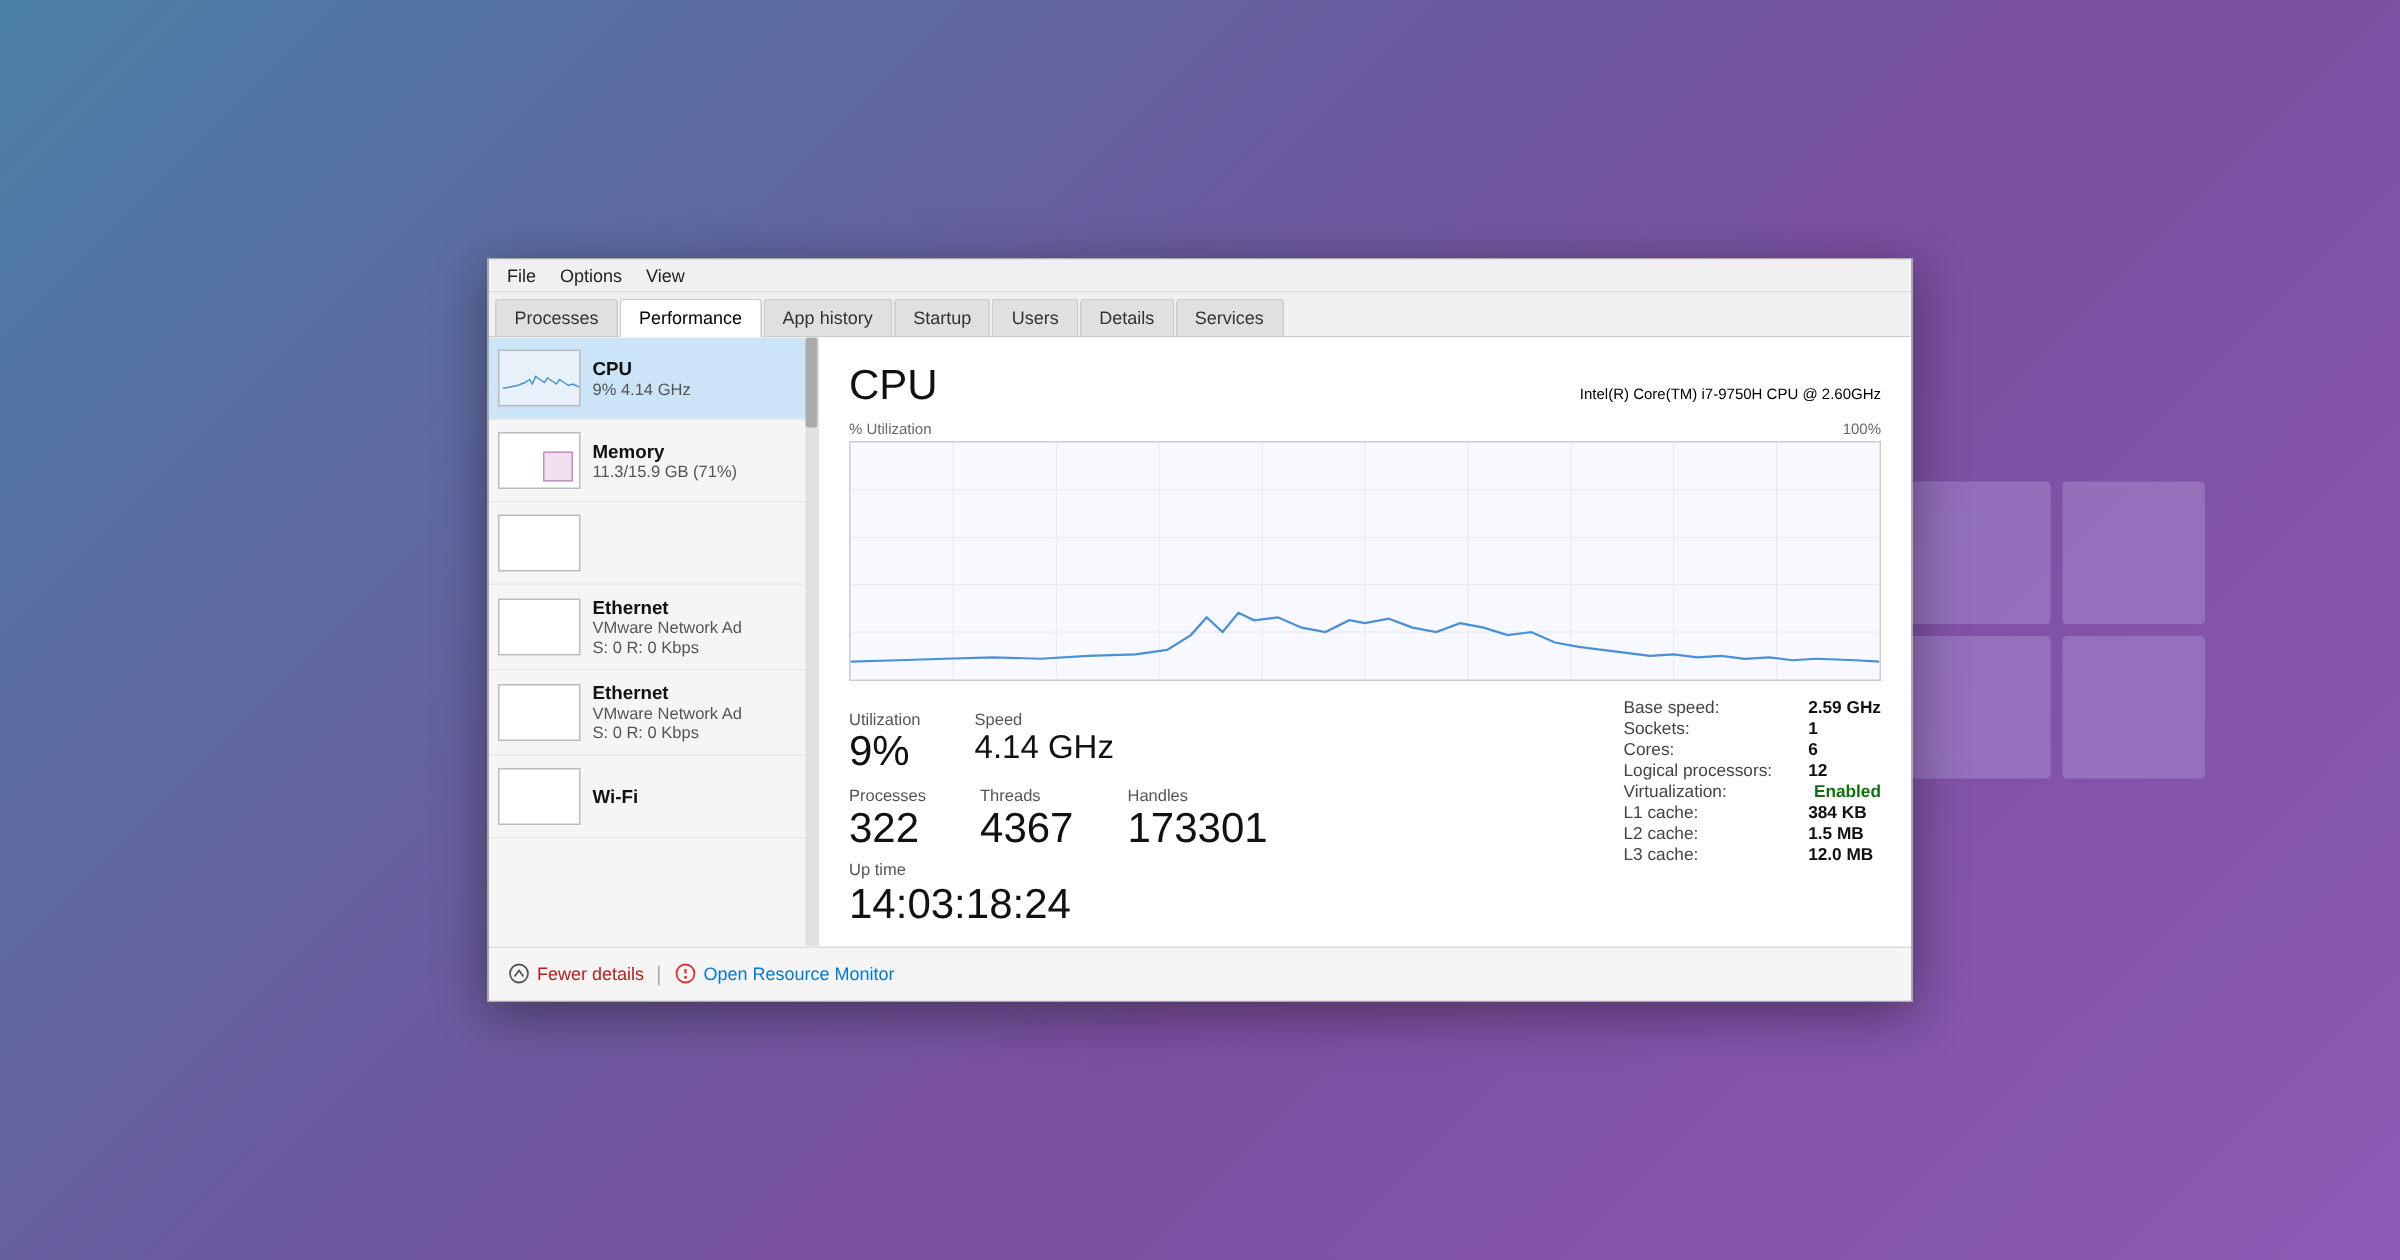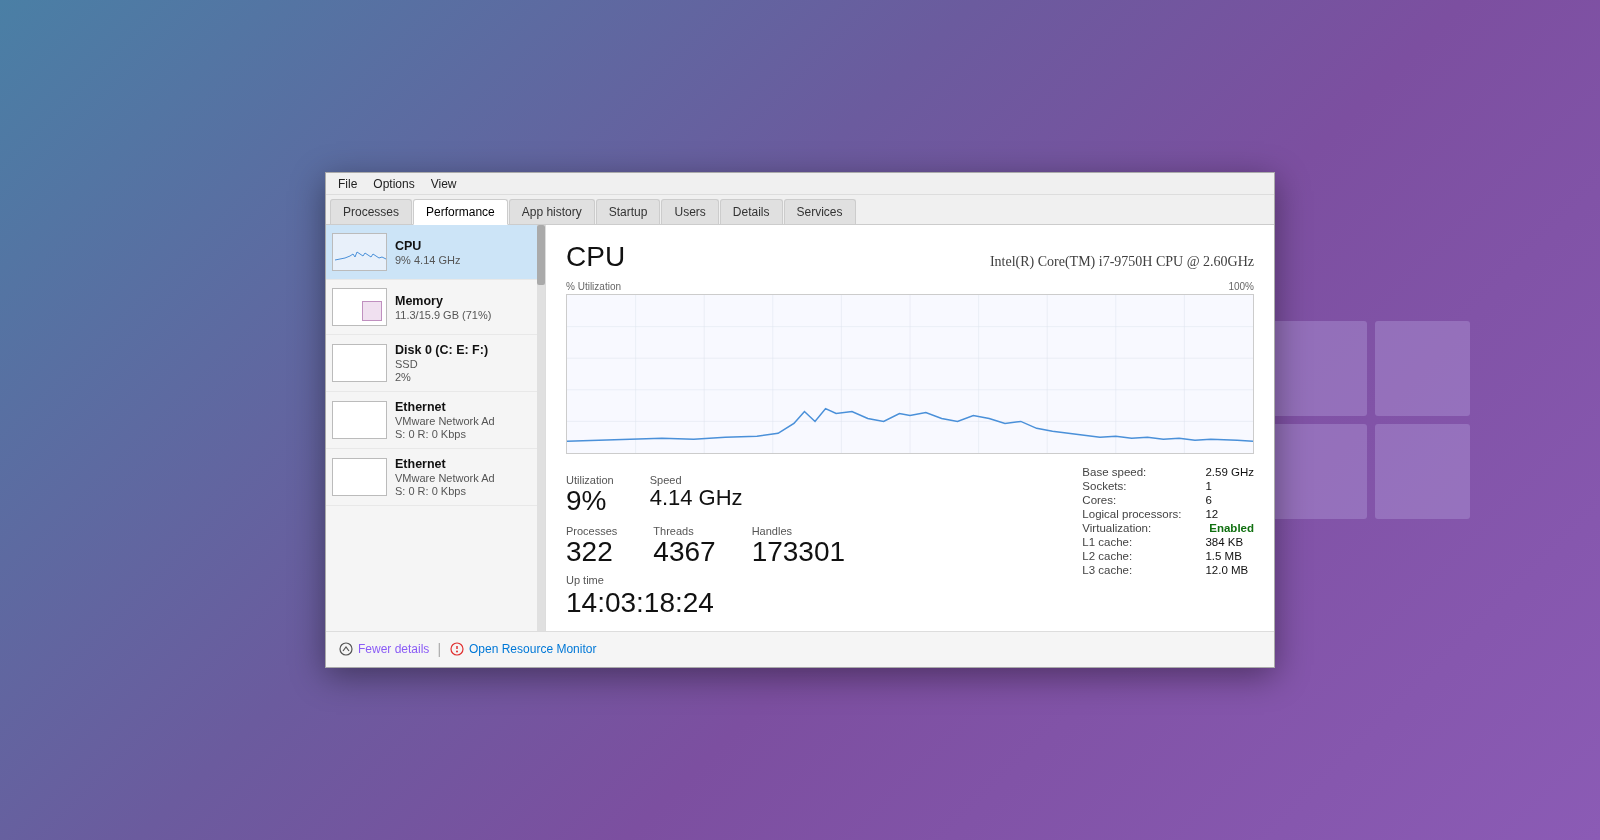--- a/index.html
+++ b/index.html
@@ -261,23 +261,22 @@
       align-items: baseline;
       justify-content: space-between;
       margin-bottom: 8px;
     }
     .cpu-title {
       font-size: 28px;
       font-weight: 300;
       color: #111;
     }
     .cpu-model {
-      font-size: 14px;
-      color: #404040;
-      font-family: Liberation Serif, serif;
+      font-size: 10px;
+      color: #000000;
     }
 
     
     .chart-container {
       position: relative;
       margin-bottom: 8px;
     }
     .chart-labels {
       display: flex;
       justify-content: space-between;
@@ -341,21 +340,21 @@
       margin-left: auto;
       align-self: flex-start;
     }
     .info-key {
       font-size: 11.5px;
       color: #444;
     }
     .info-val {
       font-size: 11.5px;
       color: #111;
-      font-weight: 400;
+      font-weight: 700;
     }
     .info-val.green { color: #107010; font-weight: 600; text-align: right; }
 
     .uptime-row {
       margin-top: 2px;
     }
 
     
     .tm-footer {
       background: #f5f5f5;
@@ -364,21 +363,21 @@
       display: flex;
       align-items: center;
       padding: 0 12px;
       gap: 8px;
     }
     .footer-btn {
       display: flex;
       align-items: center;
       gap: 4px;
       font-size: 12px;
-      color: #8b5cf6;
+      color: #b91c1c;
       cursor: pointer;
       background: none;
       border: none;
     }
     .footer-divider {
       color: #aaa;
       font-size: 14px;
     }
     .footer-link {
       display: flex;
@@ -464,25 +463,20 @@
           </div>
           <div class="device-info">
             <span class="device-name">Memory</span>
             <span class="device-sub">11.3/15.9 GB (71%)</span>
           </div>
         </div>
 
         <div class="device-item">
           <div class="device-thumb device-thumb-disk">
           </div>
-          <div class="device-info">
-            <span class="device-name">Disk 0 (C: E: F:)</span>
-            <span class="device-sub">SSD</span>
-            <span class="device-val">2%</span>
-          </div>
         </div>
 
         <div class="device-item">
           <div class="device-thumb device-thumb-eth1">
           </div>
           <div class="device-info">
             <span class="device-name">Ethernet</span>
             <span class="device-sub">VMware Network Ad</span>
             <span class="device-val">S: 0 R: 0 Kbps</span>
           </div>
@@ -491,20 +485,27 @@
         <div class="device-item">
           <div class="device-thumb device-thumb-eth2">
           </div>
           <div class="device-info">
             <span class="device-name">Ethernet</span>
             <span class="device-sub">VMware Network Ad</span>
             <span class="device-val">S: 0 R: 0 Kbps</span>
           </div>
         </div>
 
+        <div class="device-item">
+          <div class="device-thumb device-thumb-wifi">
+          </div>
+          <div class="device-info">
+            <span class="device-name">Wi-Fi</span>
+          </div>
+        </div>
 
       </div>
 
       <div class="scroll-bar">
         <div class="scroll-thumb"></div>
       </div>
     </div>
 
     <div class="right-panel">
 

